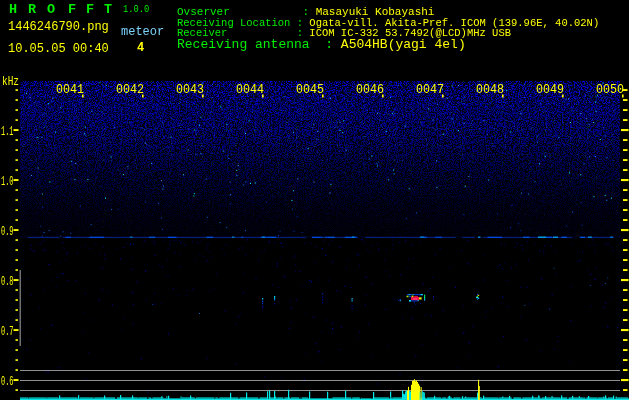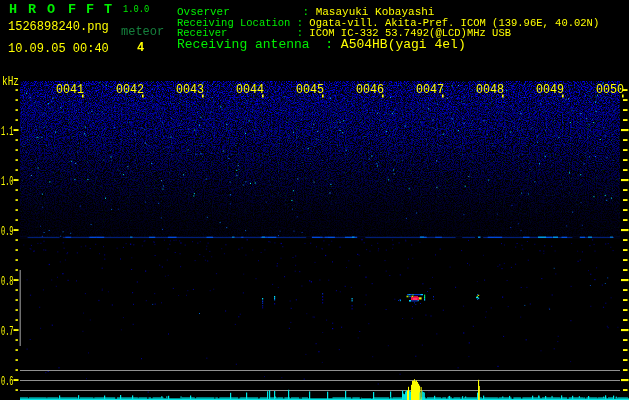--- a/index.html
+++ b/index.html
@@ -1,30 +1,30 @@
 <!DOCTYPE html>
 <html><head><meta charset="utf-8"><style>
 html,body{margin:0;padding:0;background:#000;width:629px;height:400px;overflow:hidden}
 body{position:relative;font-family:"Liberation Mono",monospace}
 .t{position:absolute;white-space:pre;line-height:1}
 .grn{color:#00ee00} .b{font-weight:bold}
 .yel{color:#ffff00}
-.wht{color:#15803d}
+.wht{color:#7dd3fc}
 .ax{font-family:"Liberation Mono",monospace;fill:#ffff00;font-size:12.5px}
 </style></head><body>
 <div class="t grn b" style="left:9px;top:3px;font-size:13.5px">H</div>
 <div class="t grn b" style="left:28px;top:3px;font-size:13.5px">R</div>
 <div class="t grn b" style="left:47px;top:3px;font-size:13.5px">O</div>
 <div class="t grn b" style="left:68px;top:3px;font-size:13.5px">F</div>
 <div class="t grn b" style="left:86px;top:3px;font-size:13.5px">F</div>
 <div class="t grn b" style="left:104px;top:3px;font-size:13.5px">T</div>
 <div class="t grn" style="left:123px;top:4px;font-size:11px;transform:scaleX(0.8);transform-origin:0 0">1.0.0</div>
-<div class="t yel" style="left:8px;top:21px;font-size:12px">1526898240.png</div>
+<div class="t yel" style="left:8px;top:21px;font-size:12px">1446246790.png</div>
 <div class="t wht" style="left:121px;top:25.5px;font-size:12px">meteor</div>
-<div class="t yel" style="left:8px;top:42.5px;font-size:12px">10.09.05 00:40</div>
+<div class="t yel" style="left:8px;top:42.5px;font-size:12px">10.05.05 00:40</div>
 <div class="t yel b" style="left:137px;top:42px;font-size:12px">4</div>
 <div class="t grn" style="left:177px;top:7.2px;font-size:11px">Ovserver           <span class="grn">:</span> <span class="yel">Masayuki Kobayashi</span></div>
 <div class="t grn" style="left:177px;top:17.6px;font-size:10.5px">Receiving Location <span class="grn">:</span> <span class="yel">Ogata-vill. Akita-Pref. ICOM (139.96E, 40.02N)</span></div>
 <div class="t grn" style="left:177px;top:28px;font-size:10.5px">Receiver           <span class="grn">:</span> <span class="yel">ICOM IC-332 53.7492(@LCD)MHz USB</span></div>
 <div class="t grn" style="left:177px;top:38.3px;font-size:13px">Receiving antenna  <span class="grn">:</span> <span class="yel">A504HB(yagi 4el)</span></div>
 <svg width="629" height="400" style="position:absolute;left:0;top:0">
 <defs>
 <filter id="nz" x="0" y="0" width="100%" height="100%">
   <feTurbulence type="fractalNoise" baseFrequency="0.88" numOctaves="2" seed="23"></feTurbulence>
   <feColorMatrix type="matrix" values="0 0 0 0 0  2.2 0 0 0 -1.58  0 0 6.0 0 -2.75  0 0 0 0 1"></feColorMatrix>

